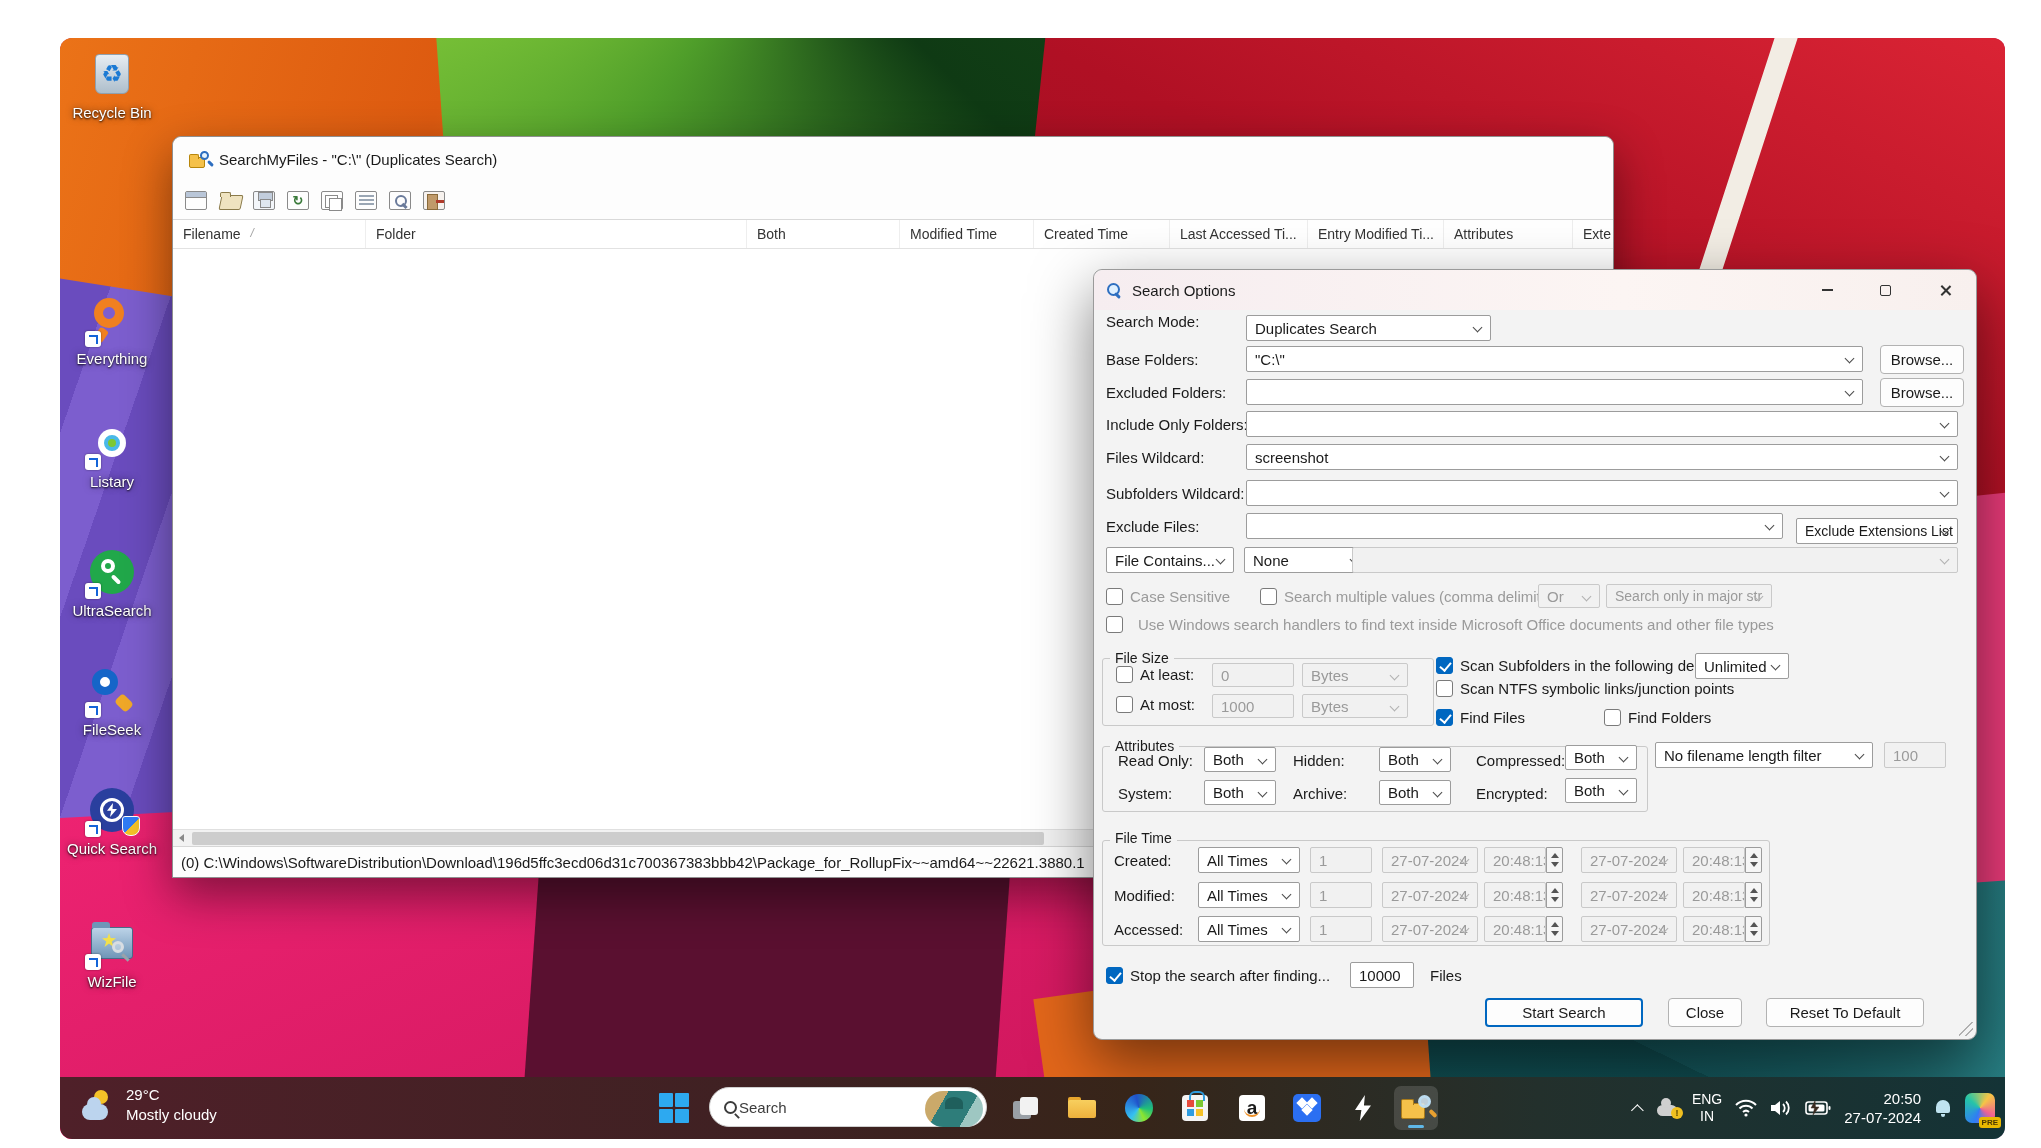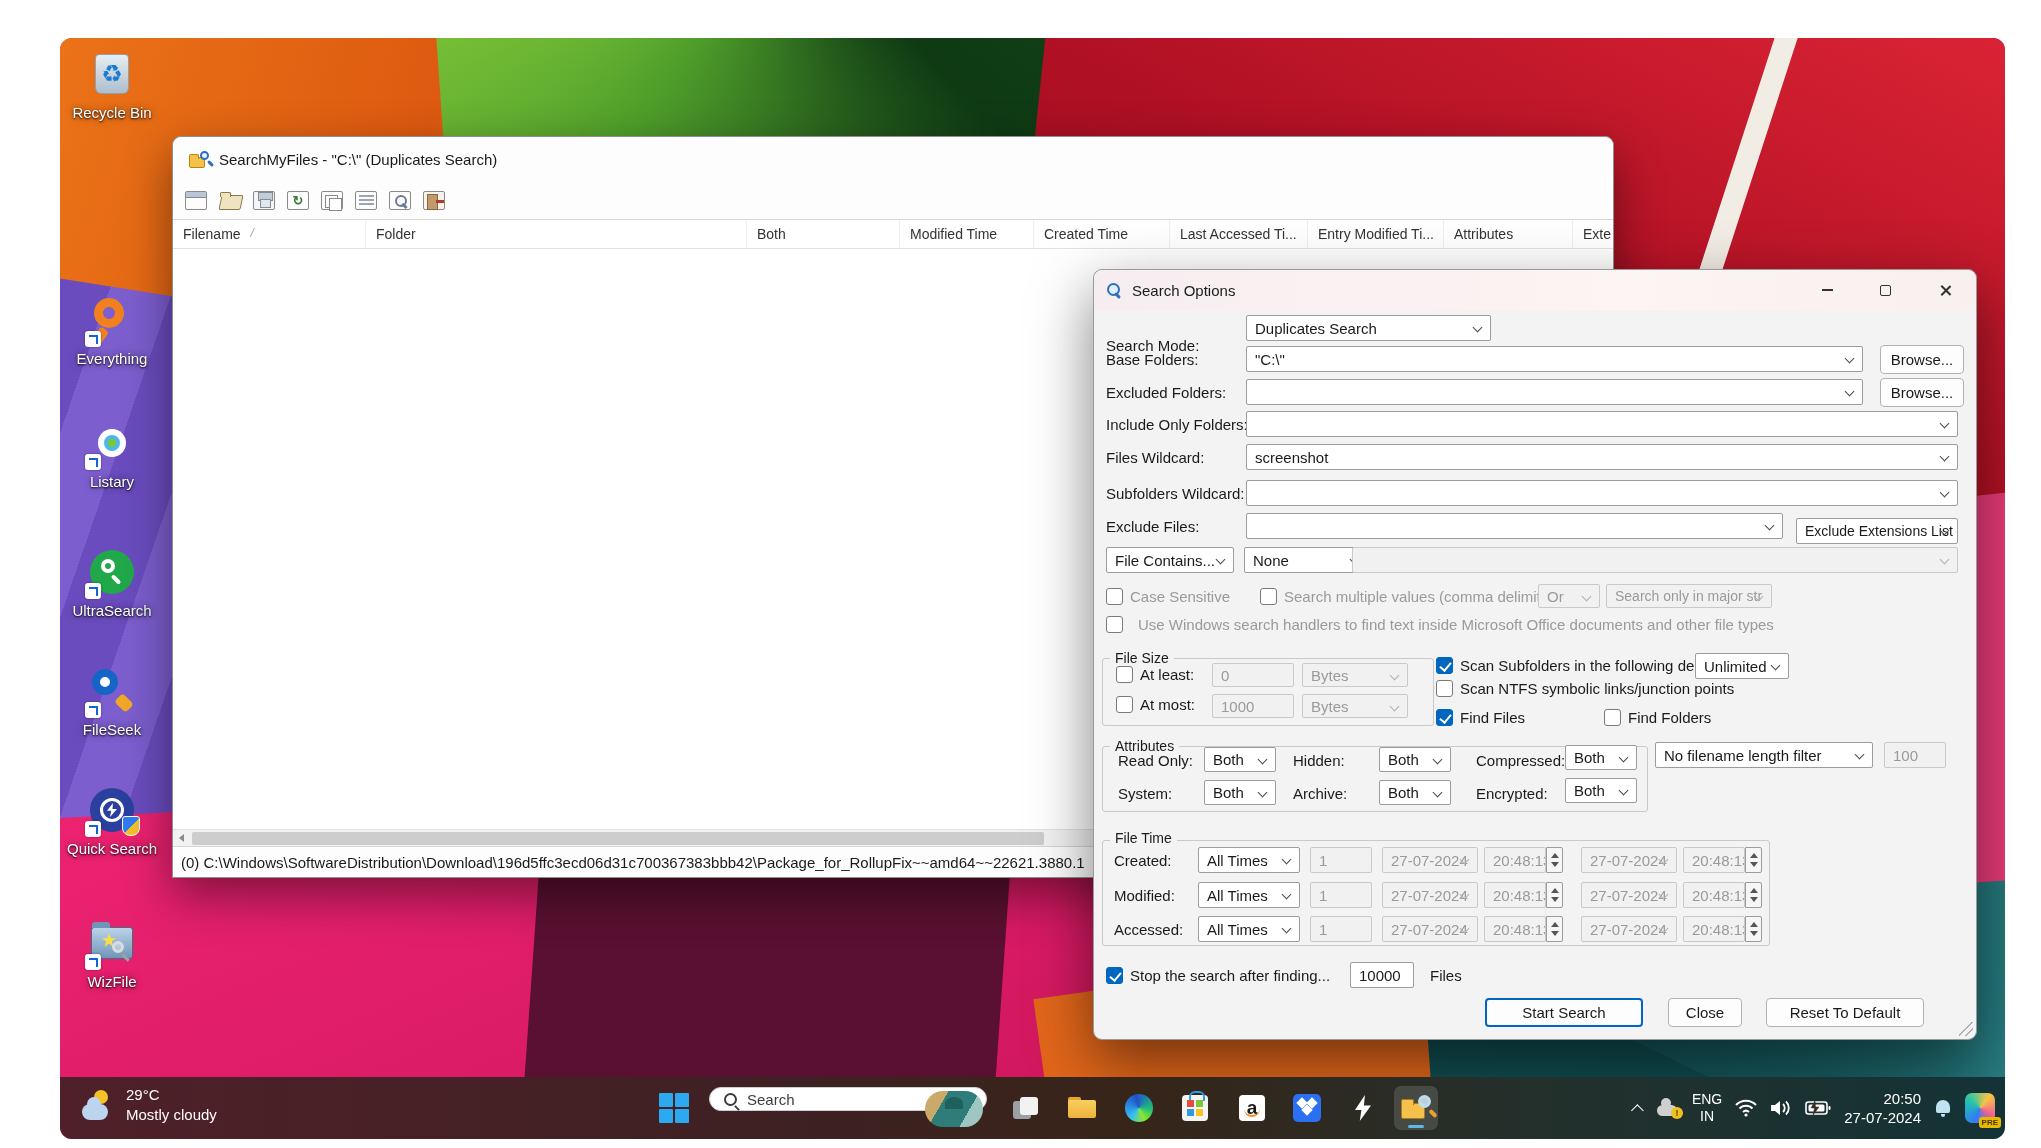--- a/index.html
+++ b/index.html
@@ -132,21 +132,21 @@
 
 .taskbar{position:absolute;left:0;bottom:0;width:1945px;height:62px;background:linear-gradient(90deg,#4f2029 0%,#3e2122 38%,#372519 55%,#23302c 76%,#143336 100%);border-radius:0 0 12px 12px}
 .weather{position:absolute;left:22px;top:8px;display:flex;align-items:center;gap:10px;color:#fff}
 .w-icon{width:34px;height:30px;position:relative}
 .w-sun{position:absolute;left:12px;top:0;width:14px;height:14px;border-radius:50%;background:#f5c228}
 .w-cloud{position:absolute;left:0;bottom:0;width:26px;height:16px;border-radius:10px;background:#bcd4ee}
 .w-cloud::before{content:"";position:absolute;left:5px;top:-7px;width:14px;height:14px;border-radius:50%;background:#bcd4ee}
 .w-text{display:flex;flex-direction:column;line-height:1.3;font-size:15px}
 .start{position:absolute;left:599px;top:16px;width:30px;height:30px;display:grid;grid-template-columns:14px 14px;grid-template-rows:14px 14px;gap:2px}
 .start span{background:#2da9f0;border-radius:1px}
-.search-pill{position:absolute;left:649px;top:10px;width:278px;height:24px;background:#fff;border:1px solid #cfcfcf;border-radius:21px;display:flex;align-items:center;padding-left:14px;gap:10px;color:#3c3c3c;font-size:15px}
+.search-pill{position:absolute;left:649px;top:10px;width:278px;height:40px;background:#fff;border:1px solid #cfcfcf;border-radius:21px;display:flex;align-items:center;padding-left:14px;gap:2px;color:#3c3c3c;font-size:15px}
 .s-lens{width:13px;height:13px;border:2px solid #3c3c3c;border-radius:50%;position:relative;flex:0 0 auto}
 .s-lens::after{content:"";position:absolute;left:10px;top:10px;width:2px;height:6px;background:#3c3c3c;transform:rotate(-45deg)}
 .s-img{position:absolute;right:3px;top:3px;width:58px;height:36px;border-radius:18px;background:linear-gradient(120deg,#caa96a 0 30%,#2e7d7a 30% 70%,#9ec7c2 70%);overflow:hidden}
 .s-img::after{content:"";position:absolute;left:20px;top:6px;width:18px;height:12px;border-radius:50% 50% 0 0;background:#1f5f5c}
 .tb-app{position:absolute;top:9px;width:44px;height:44px;border-radius:7px;display:flex;align-items:center;justify-content:center}
 .tb-app.active{background:rgba(255,255,255,.14)}
 .tb-app.active::after{content:"";position:absolute;bottom:2px;left:14px;width:16px;height:3px;border-radius:2px;background:#5fb8e8}
 .tv{position:relative;width:26px;height:22px}
 .tv::before{content:"";position:absolute;left:0;top:4px;width:18px;height:18px;background:#9aa0a6;border-radius:3px}
 .tv::after{content:"";position:absolute;left:7px;top:0;width:18px;height:18px;background:#f2f2f2;border-radius:3px}
@@ -358,21 +358,21 @@
           </div>
         <div class="cap-btn" style="width:58px">
             <div class="g-max"></div>
           </div>
         <div class="cap-btn" style="width:62px">
             <div class="g-close"></div>
           </div>
       </div>
     </div>
 
-    <div class="dlg-label" style="left:12px;top:62px">Search Mode:</div>
+    <div class="dlg-label" style="left:12px;top:38px">Search Mode:</div>
     <div class="combo" style="left:152px;top:45px;width:245px">
         <span>Duplicates Search</span>
         <i class="chev"></i>
       </div>
 
     <div class="dlg-label" style="left:12px;top:76px">Base Folders:</div>
     <div class="combo" style="left:152px;top:76px;width:617px">
         <span>"C:\"</span>
         <i class="chev"></i>
       </div>

